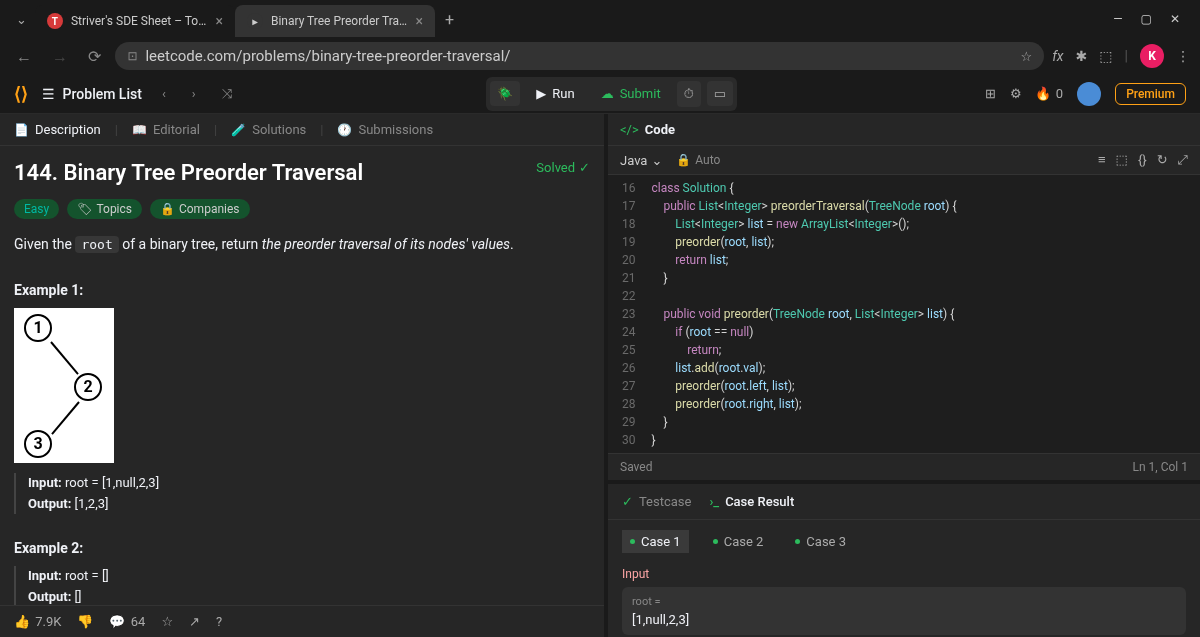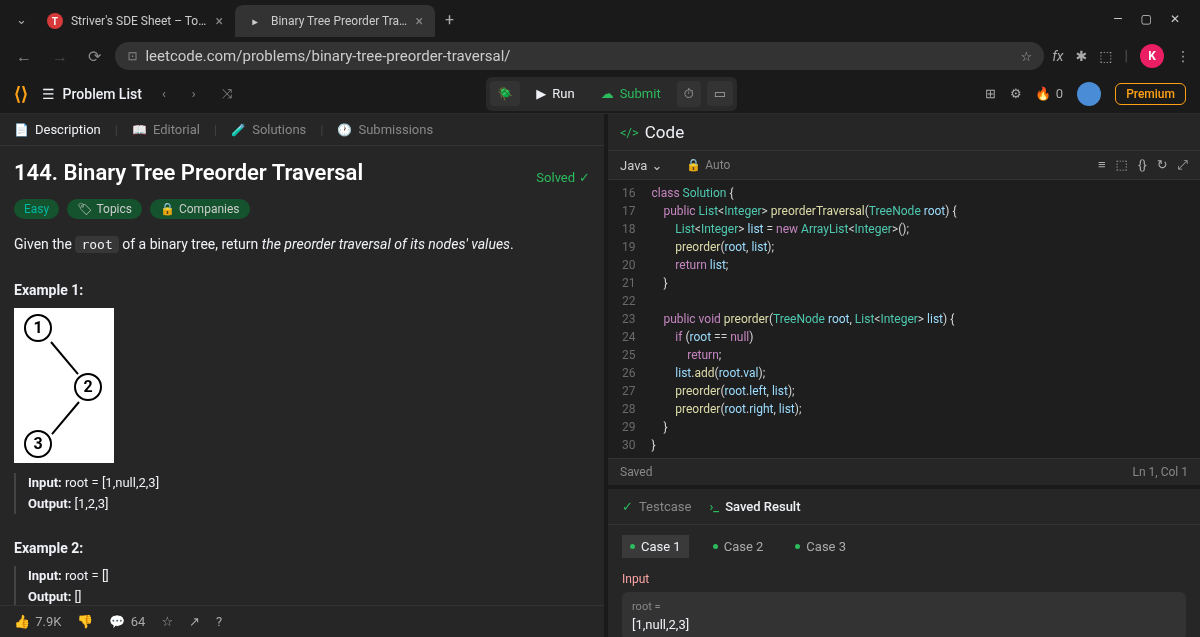--- a/index.html
+++ b/index.html
@@ -42,21 +42,21 @@
 .main{display:flex;height:523px}
 .left-panel{width:608px;background:#262626;display:flex;flex-direction:column;border-right:4px solid #1a1a1a}
 .tabs-row{display:flex;align-items:center;padding:8px 14px;gap:14px;background:#262626;border-bottom:1px solid #333}
 .ptab{display:flex;align-items:center;gap:6px;font-size:13px;color:#888}
 .ptab.active{color:#eff1f6}
 .ptab-ic{font-size:12px}
 .ic-blue{color:#4a8cd6}
 .ic-orange{color:#ffa116}
 .divv{color:#444}
 .prob-content{flex:1;overflow-y:auto;padding:14px}
-.prob-header{display:flex;justify-content:space-between;align-items:flex-end;margin-bottom:14px}
+.prob-header{display:flex;justify-content:space-between;align-items:flex-start;margin-bottom:14px}
 .prob-title{font-size:22px;font-weight:600;color:#fff}
 .solved{color:#2cbb5d;font-size:13px;display:flex;gap:4px;align-items:center}
 .tags-row{display:flex;gap:8px;margin-bottom:14px}
 .tag{background:#14532d;padding:3px 10px;border-radius:12px;font-size:12px;display:flex;gap:4px;align-items:center}
 .tag-easy{color:#00b8a3}
 .tag-reg{color:#ccc}
 .prob-desc{font-size:14px;color:#eff1f6;line-height:1.6;margin-bottom:20px}
 .code-inline{background:#373737;padding:1px 6px;border-radius:4px;font-family:monospace;font-size:13px}
 .italic{font-style:italic}
 .example-h{font-weight:700;margin:26px 0 10px;font-size:14px}
@@ -64,23 +64,23 @@
 .node{position:absolute;width:28px;height:28px;border:2px solid #000;border-radius:50%;background:#fff;display:flex;align-items:center;justify-content:center;font-weight:bold;color:#000;font-size:16px}
 .tline{position:absolute;background:#000}
 .example-io{border-left:2px solid #444;padding-left:12px;margin:10px 0;font-family:monospace;font-size:13px;line-height:1.6}
 .io-label{font-weight:bold}
 .bottom-bar{display:flex;align-items:center;padding:8px 14px;gap:16px;border-top:1px solid #333;background:#262626;color:#aaa;font-size:13px}
 .bb-item{display:flex;gap:5px;align-items:center}
 .right-panel{flex:1;display:flex;flex-direction:column}
 .code-section{flex:1;background:#1e1e1e;display:flex;flex-direction:column;border-bottom:4px solid #1a1a1a}
 .code-header{display:flex;align-items:center;padding:8px 12px;background:#262626;border-bottom:1px solid #333}
 .code-h-ic{color:#2cbb5d;margin-right:6px}
-.code-h-txt{font-size:17px;font-weight:400}
+.code-h-txt{font-size:13px;font-weight:700}
 .code-toolbar{display:flex;align-items:center;justify-content:space-between;padding:6px 12px;background:#262626;border-bottom:1px solid #333}
-.ct-left{display:flex;gap:24px;align-items:center}
+.ct-left{display:flex;gap:14px;align-items:center}
 .lang-sel{font-size:13px;color:#ccc;display:flex;gap:4px;align-items:center}
 .auto{color:#888;font-size:12px;display:flex;gap:4px;align-items:center}
 .ct-right{display:flex;gap:10px;color:#aaa;font-size:13px}
 .code-area{flex:1;display:flex;font-family:Consolas,monospace;font-size:12px;overflow:auto;background:#1e1e1e}
 .gutter{background:#1e1e1e;color:#6a6a6a;text-align:right;padding:4px 8px 4px 14px;user-select:none;line-height:1.5}
 .codelines{flex:1;padding:4px 8px;line-height:1.5;white-space:pre;color:#d4d4d4}
 .kw{color:#c586c0}
 .ty{color:#4ec9b0}
 .fn{color:#dcdcaa}
 .vr{color:#9cdcfe}
@@ -335,21 +335,21 @@
     </div>
 
     <div class="test-section">
       <div class="test-header">
         <div class="ttab inactive">
           <span class="tt-ic-green">✓</span>
           <span>Testcase</span>
         </div>
         <div class="ttab active">
           <span class="tt-ic-green">›_</span>
-          <span>Saved Result</span>
+          <span>Case Result</span>
         </div>
       </div>
       <div class="cases-row">
         <div class="case-tab active">
             <div class="dot-g"></div>
             <span>Case 1</span>
           </div>
         <div class="case-tab inactive">
             <div class="dot-g"></div>
             <span>Case 2</span>

